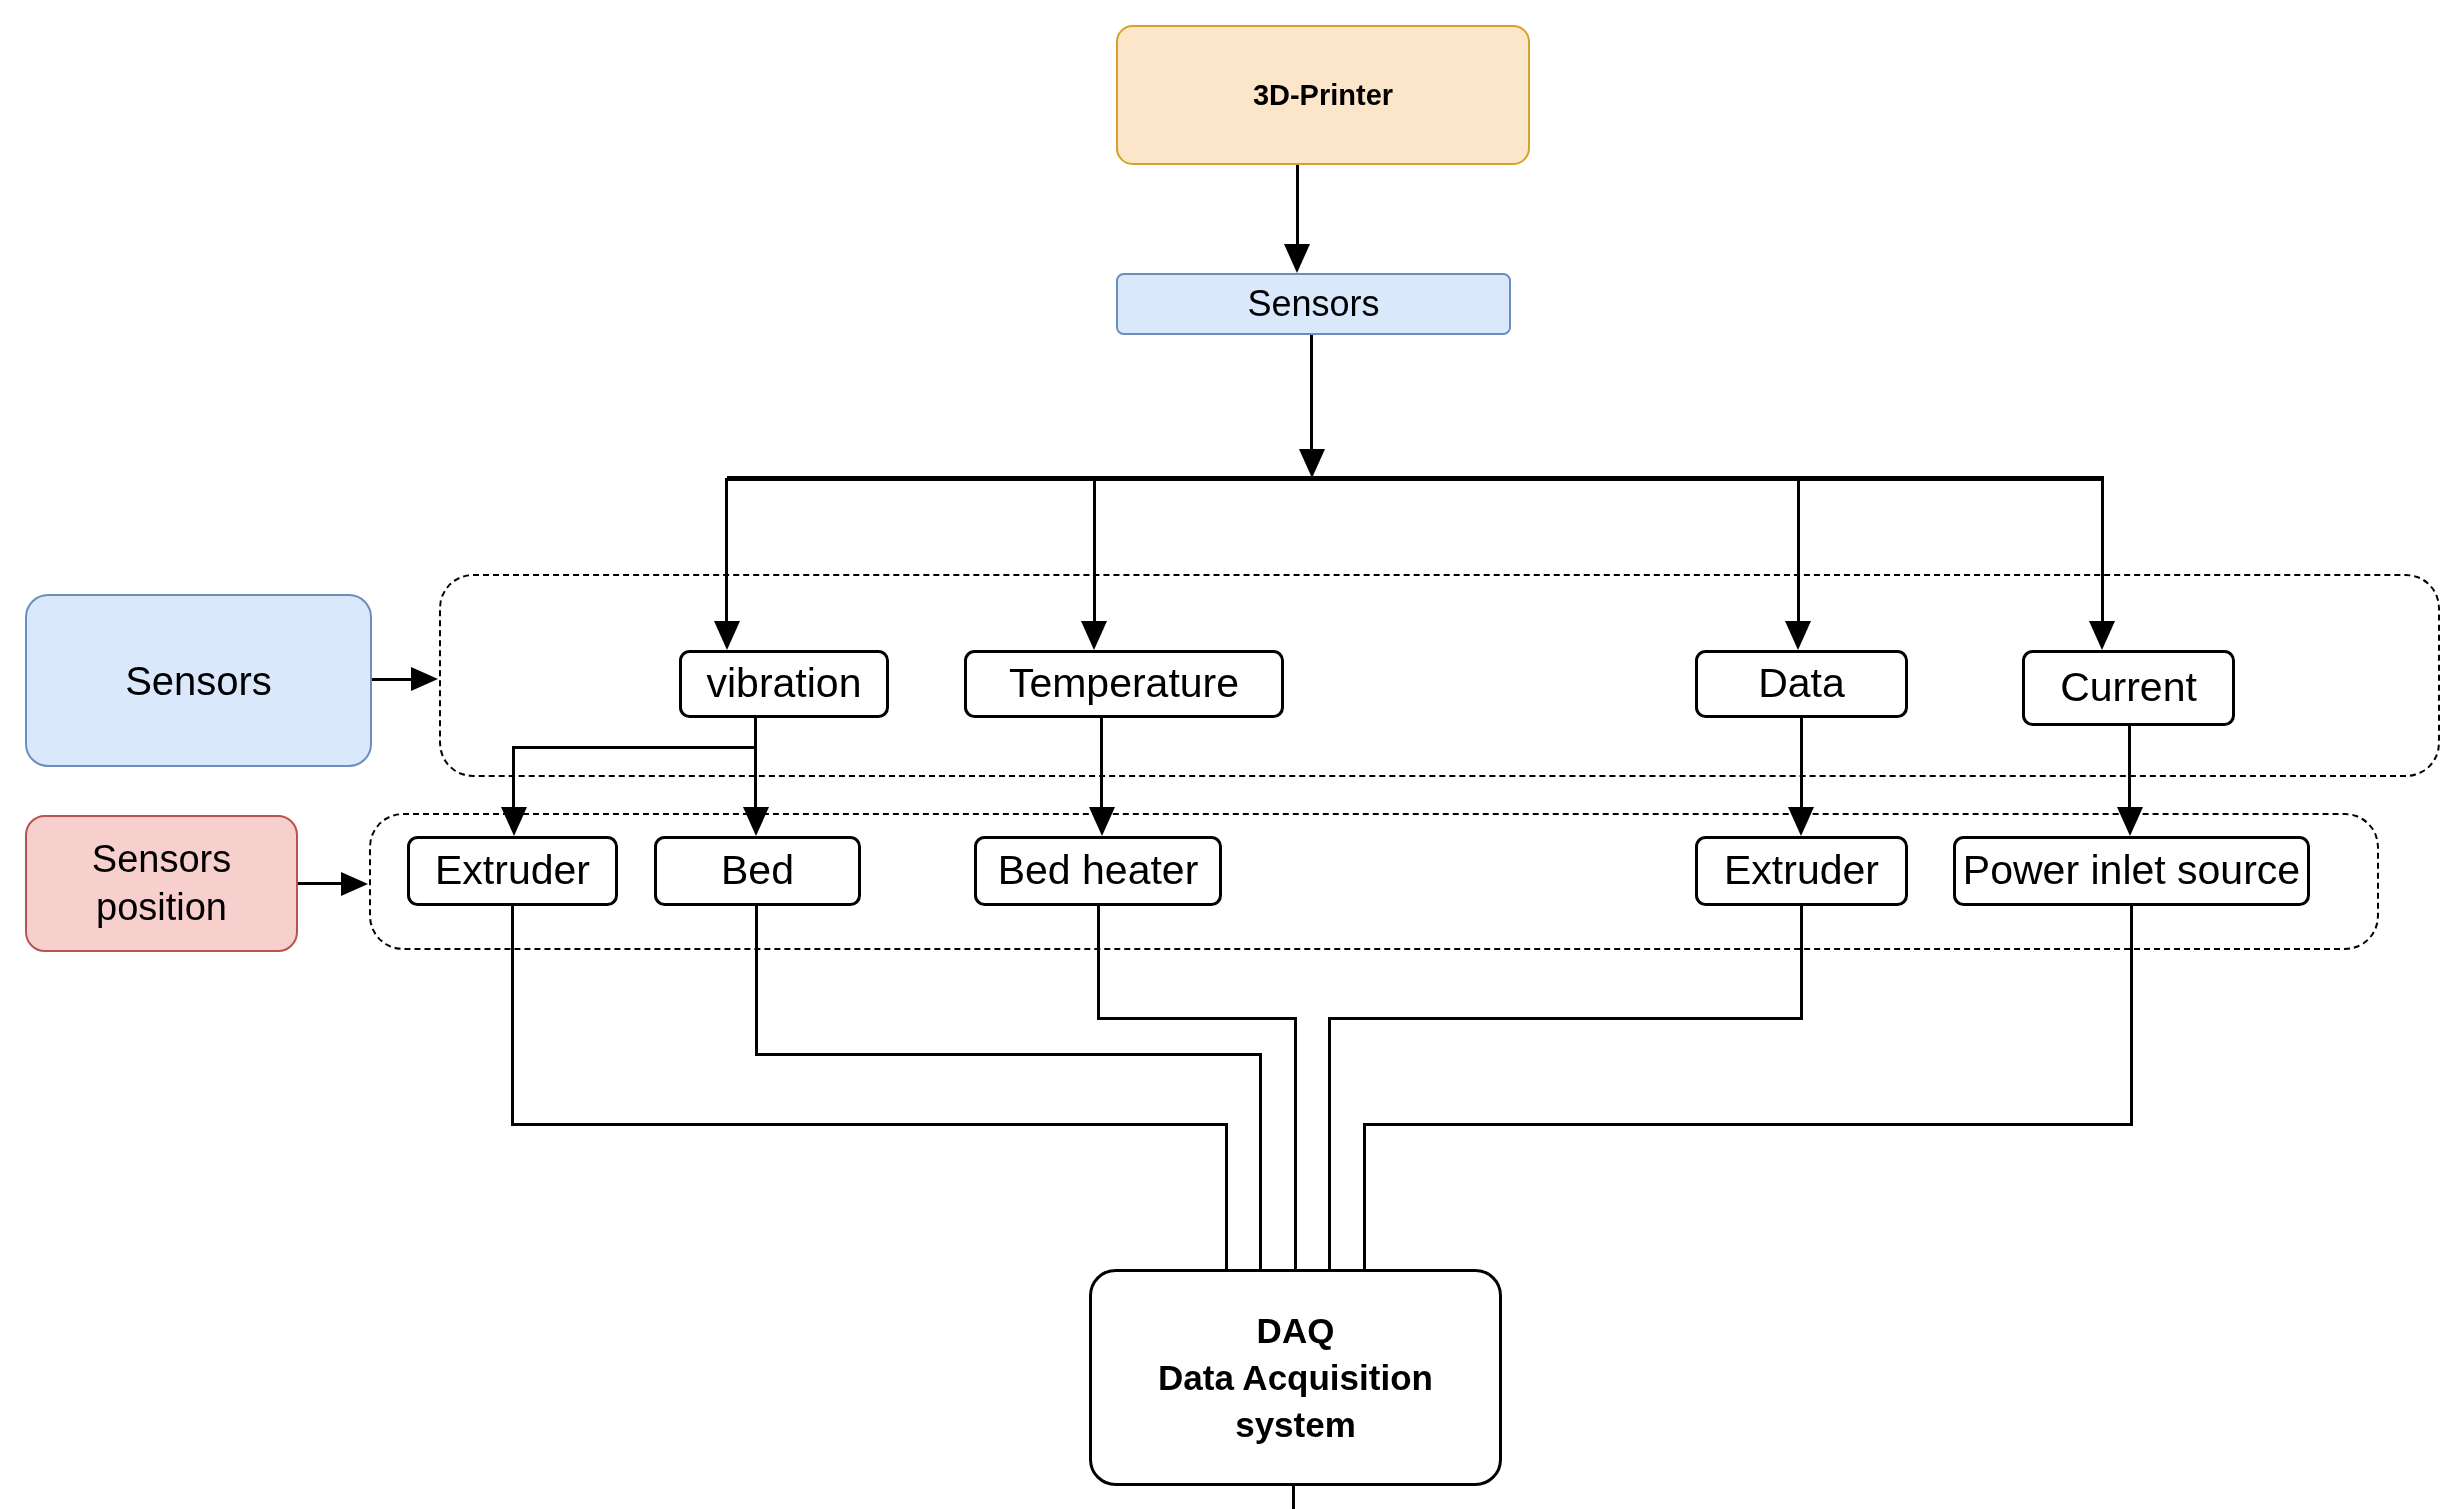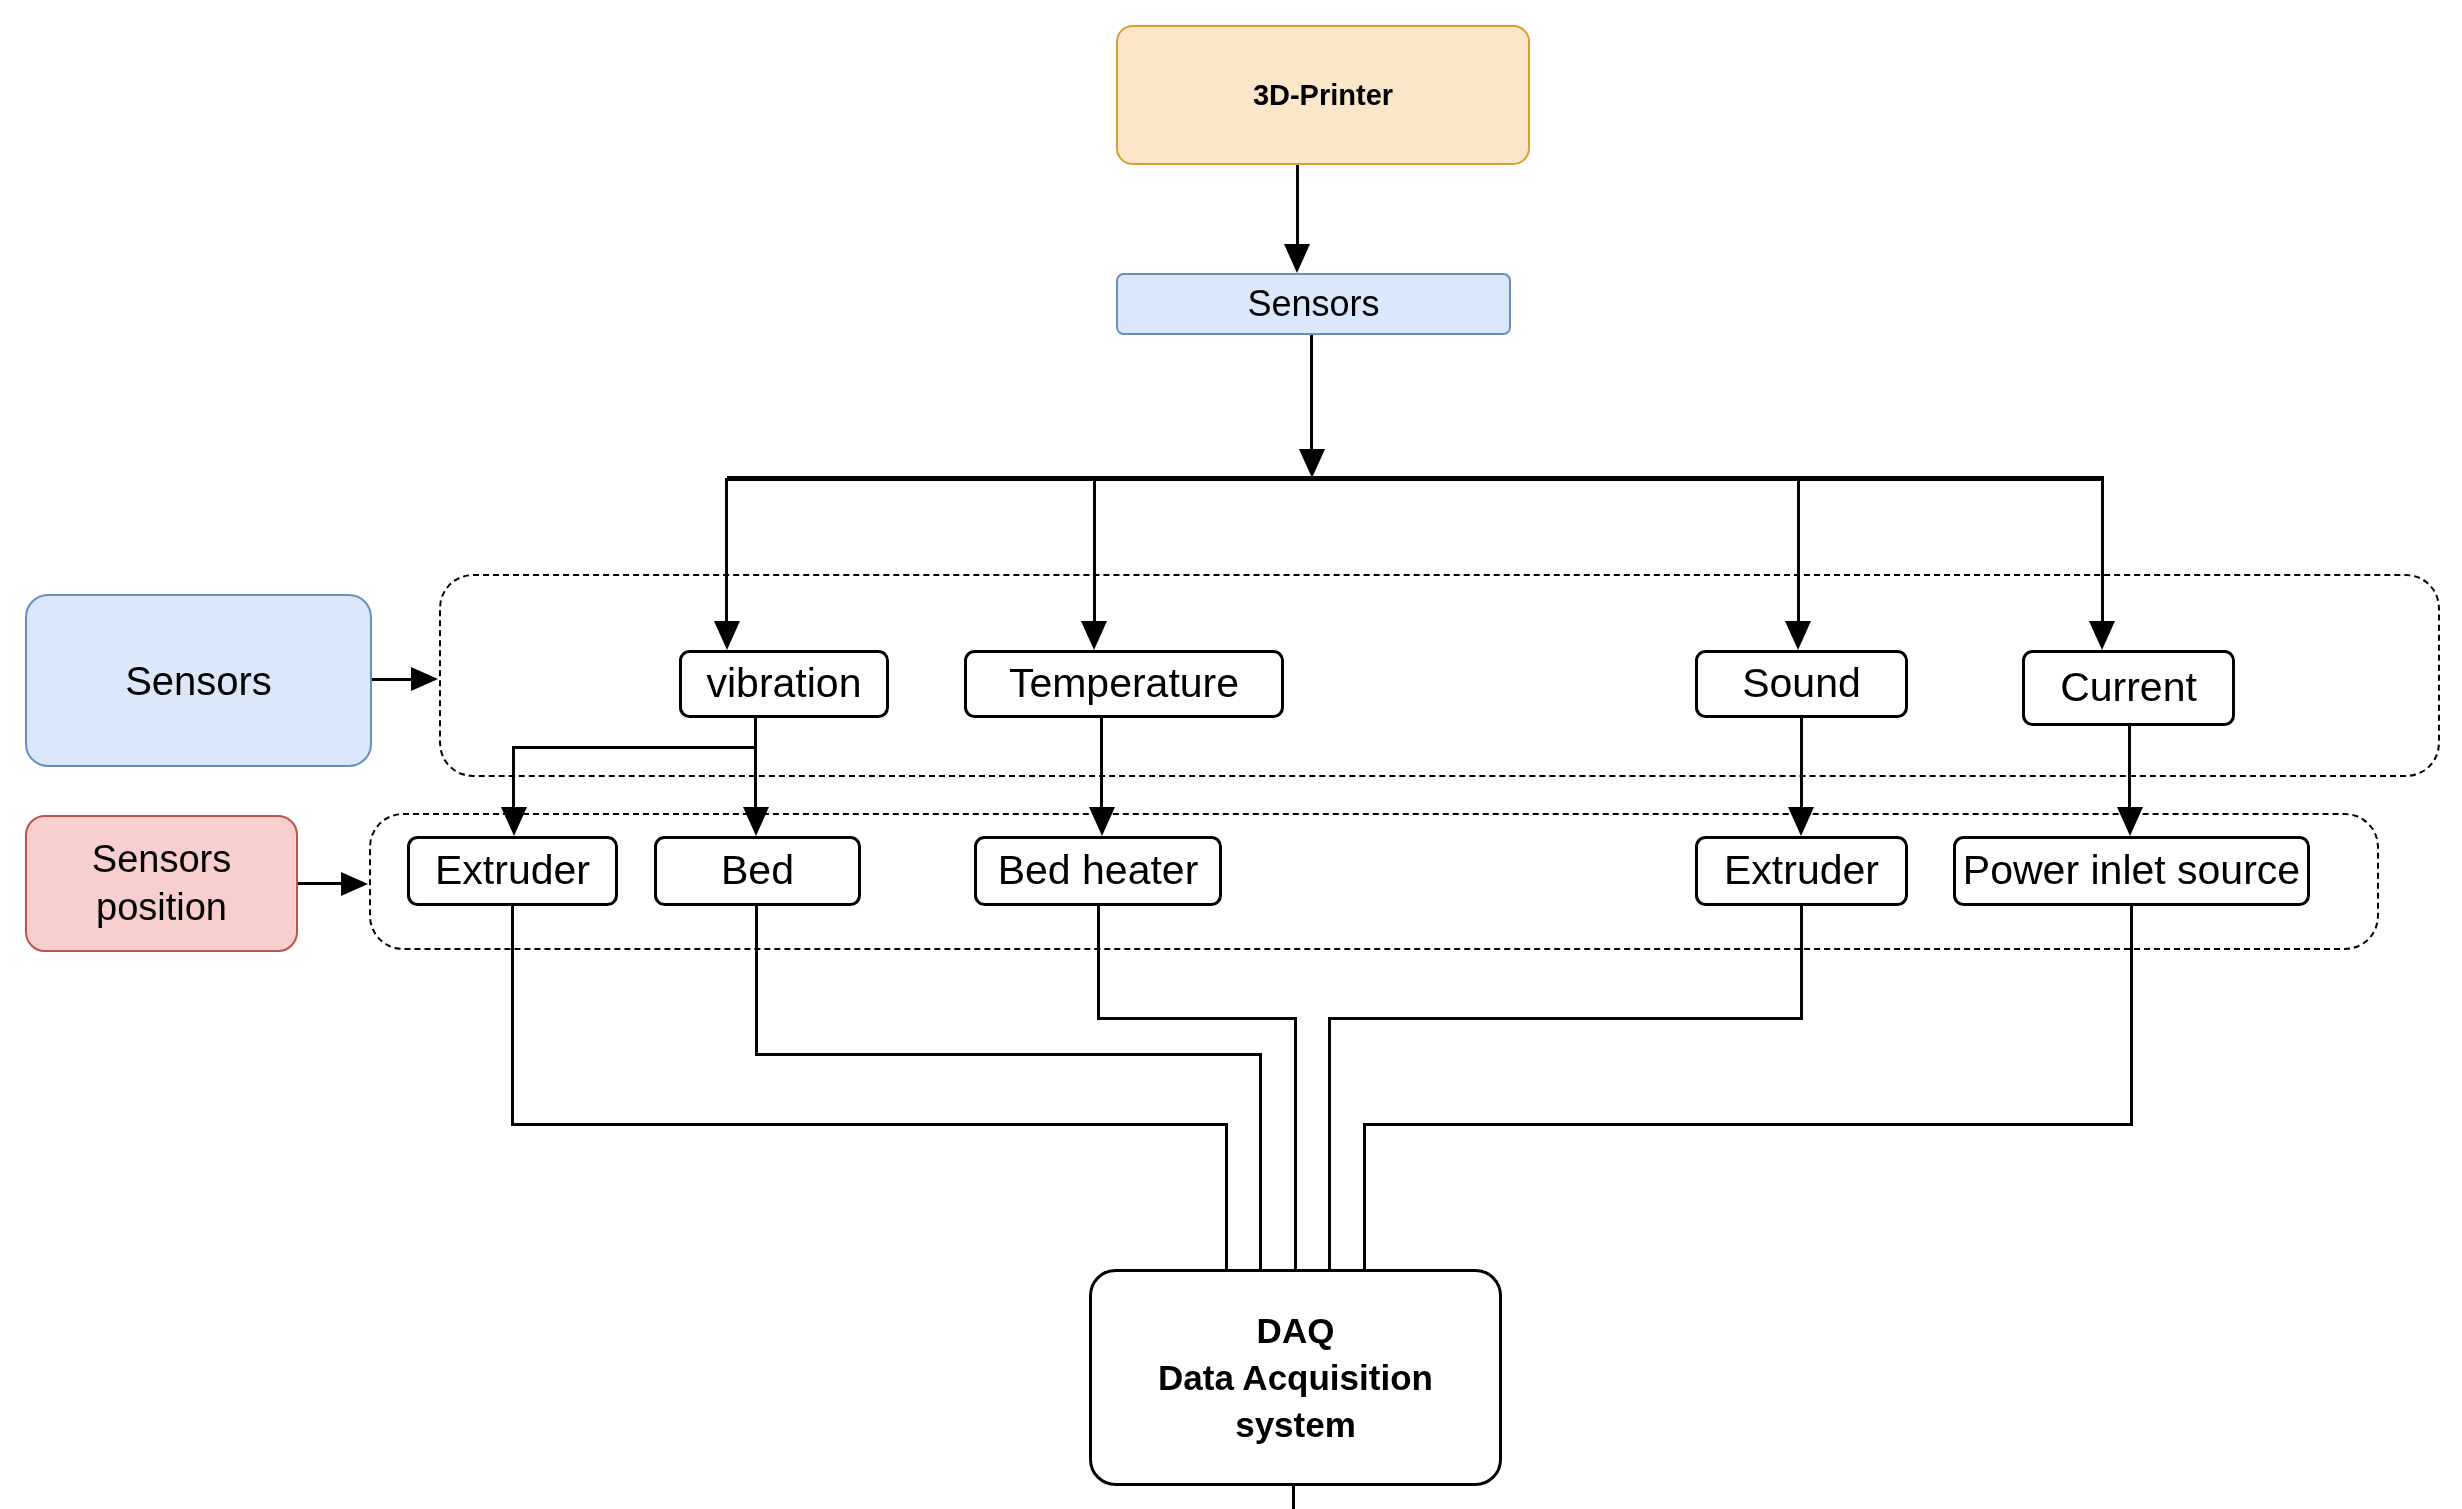--- a/index.html
+++ b/index.html
@@ -116,21 +116,21 @@
   <div class="node colored" style="left:25px;top:594px;width:347px;height:173px;border-radius:23px;
               background:#DAE8FC;border-color:#6C8EBF;font-size:40px;">Sensors</div>
 
   <div class="node colored" style="left:25px;top:815px;width:273px;height:137px;border-radius:20px;
               background:#F7CFCC;border-color:#B85450;font-size:38px;line-height:1.25;padding:0 30px;">Sensors position</div>
 
   <div class="node" style="left:651px;top:650px;width:210px;height:68px;margin-left:28px;">vibration</div>
 
   <div class="node" style="left:964px;top:650px;width:320px;height:68px;">Temperature</div>
 
-  <div class="node" style="left:1695px;top:650px;width:213px;height:68px;">Sound</div>
+  <div class="node" style="left:1695px;top:650px;width:213px;height:68px;">Data</div>
 
   <div class="node" style="left:2022px;top:650px;width:213px;height:76px;">Current</div>
 
   <div class="node" style="left:407px;top:836px;width:211px;height:70px;">Extruder</div>
 
   <div class="node" style="left:654px;top:836px;width:207px;height:70px;">Bed</div>
 
   <div class="node" style="left:974px;top:836px;width:248px;height:70px;">Bed heater</div>
 
   <div class="node" style="left:1695px;top:836px;width:213px;height:70px;">Extruder</div>

